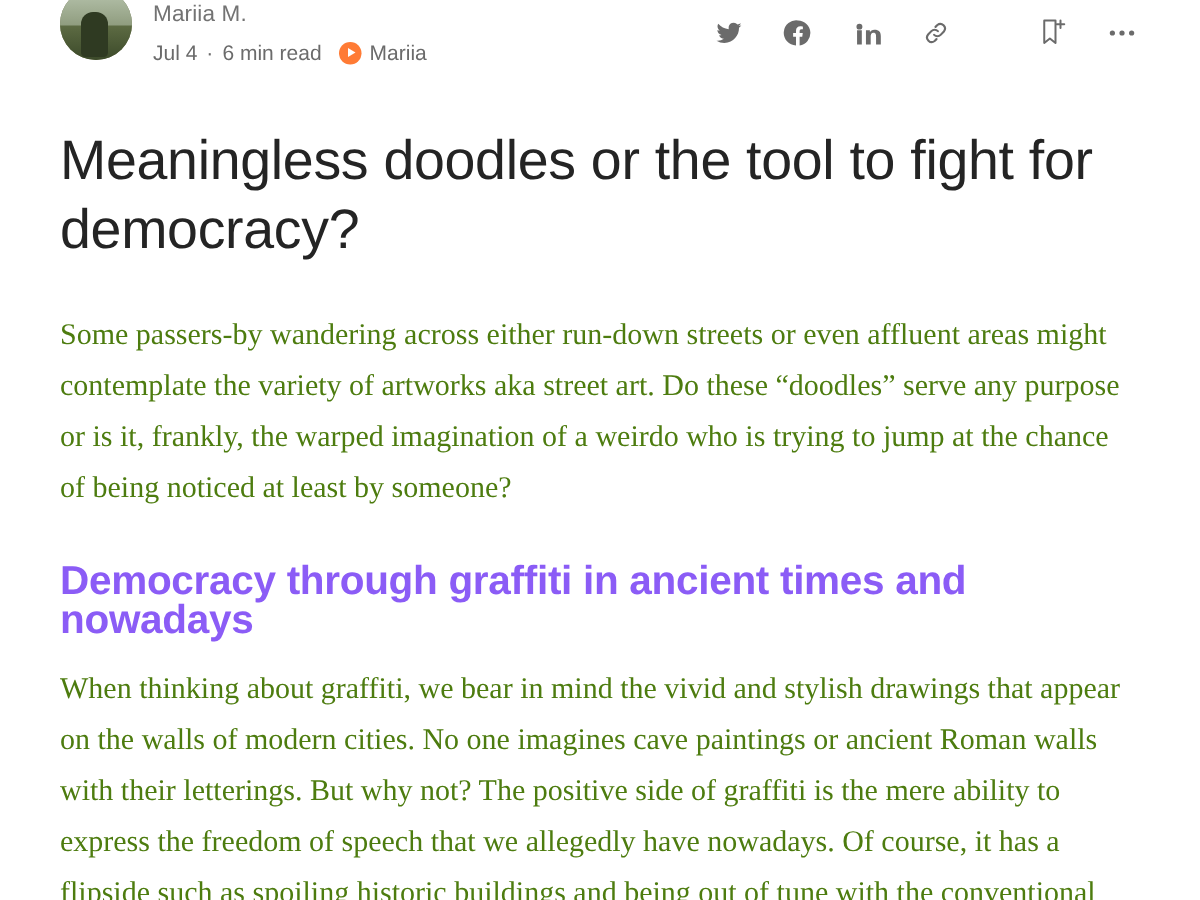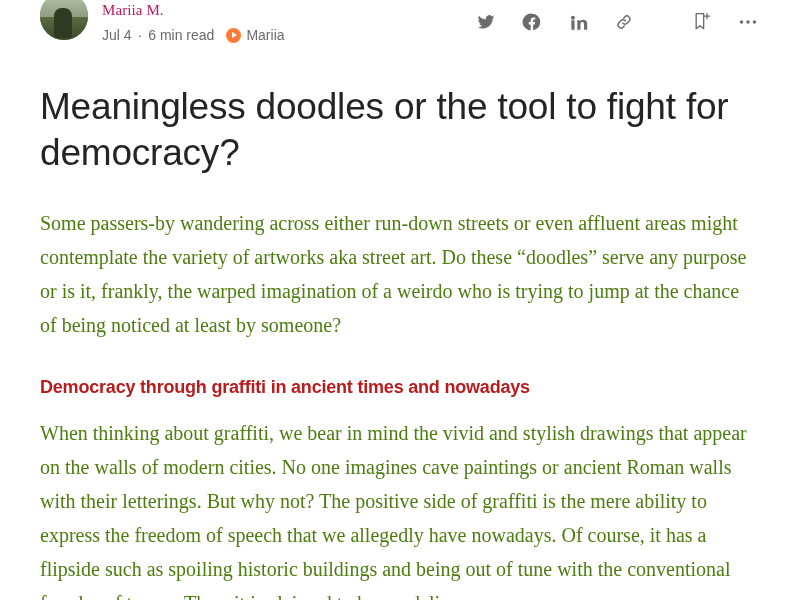--- a/index.html
+++ b/index.html
@@ -59,23 +59,23 @@
     width: 18px; height: 30px;
     background: #2f3a22;
     border-radius: 8px 8px 3px 3px;
   }
   .byline-text {
     margin-left: 14px;
     padding-top: 0px;
     flex: 1 1 auto;
   }
   .author-name {
-    font-family: Liberation Serif, serif;
+    font-family: Liberation Sans, sans-serif;
     font-size: 15px;
-    color: #be185d;
+    color: #737373;
     line-height: 20px;
     letter-spacing: 0.1px;
   }
   .meta-row {
     display: flex;
     align-items: center;
     margin-top: 6px;
     font-family: "Liberation Sans", sans-serif;
     font-size: 14px;
     color: #6b6b6b;
@@ -146,25 +146,25 @@
   p.para {
     font-family: "Liberation Serif", serif;
     font-size: 20px;
     line-height: 34px;
     color: #4d7c0f;
     margin: 30px 0 0 0;
     max-width: 724px;
   }
   h2.subhead {
     font-family: "Liberation Sans", sans-serif;
-    font-size: 18px;
+    font-size: 27px;
     line-height: 26px;
     font-weight: 700;
     letter-spacing: -0.2px;
-    color: #b91c1c;
+    color: #8b5cf6;
     margin: 32px 0 0 0;
   }
   p.para.tight {
     margin-top: 16px;
   }
 </style>
 </head>
 <body>
 
 <div class="page">

